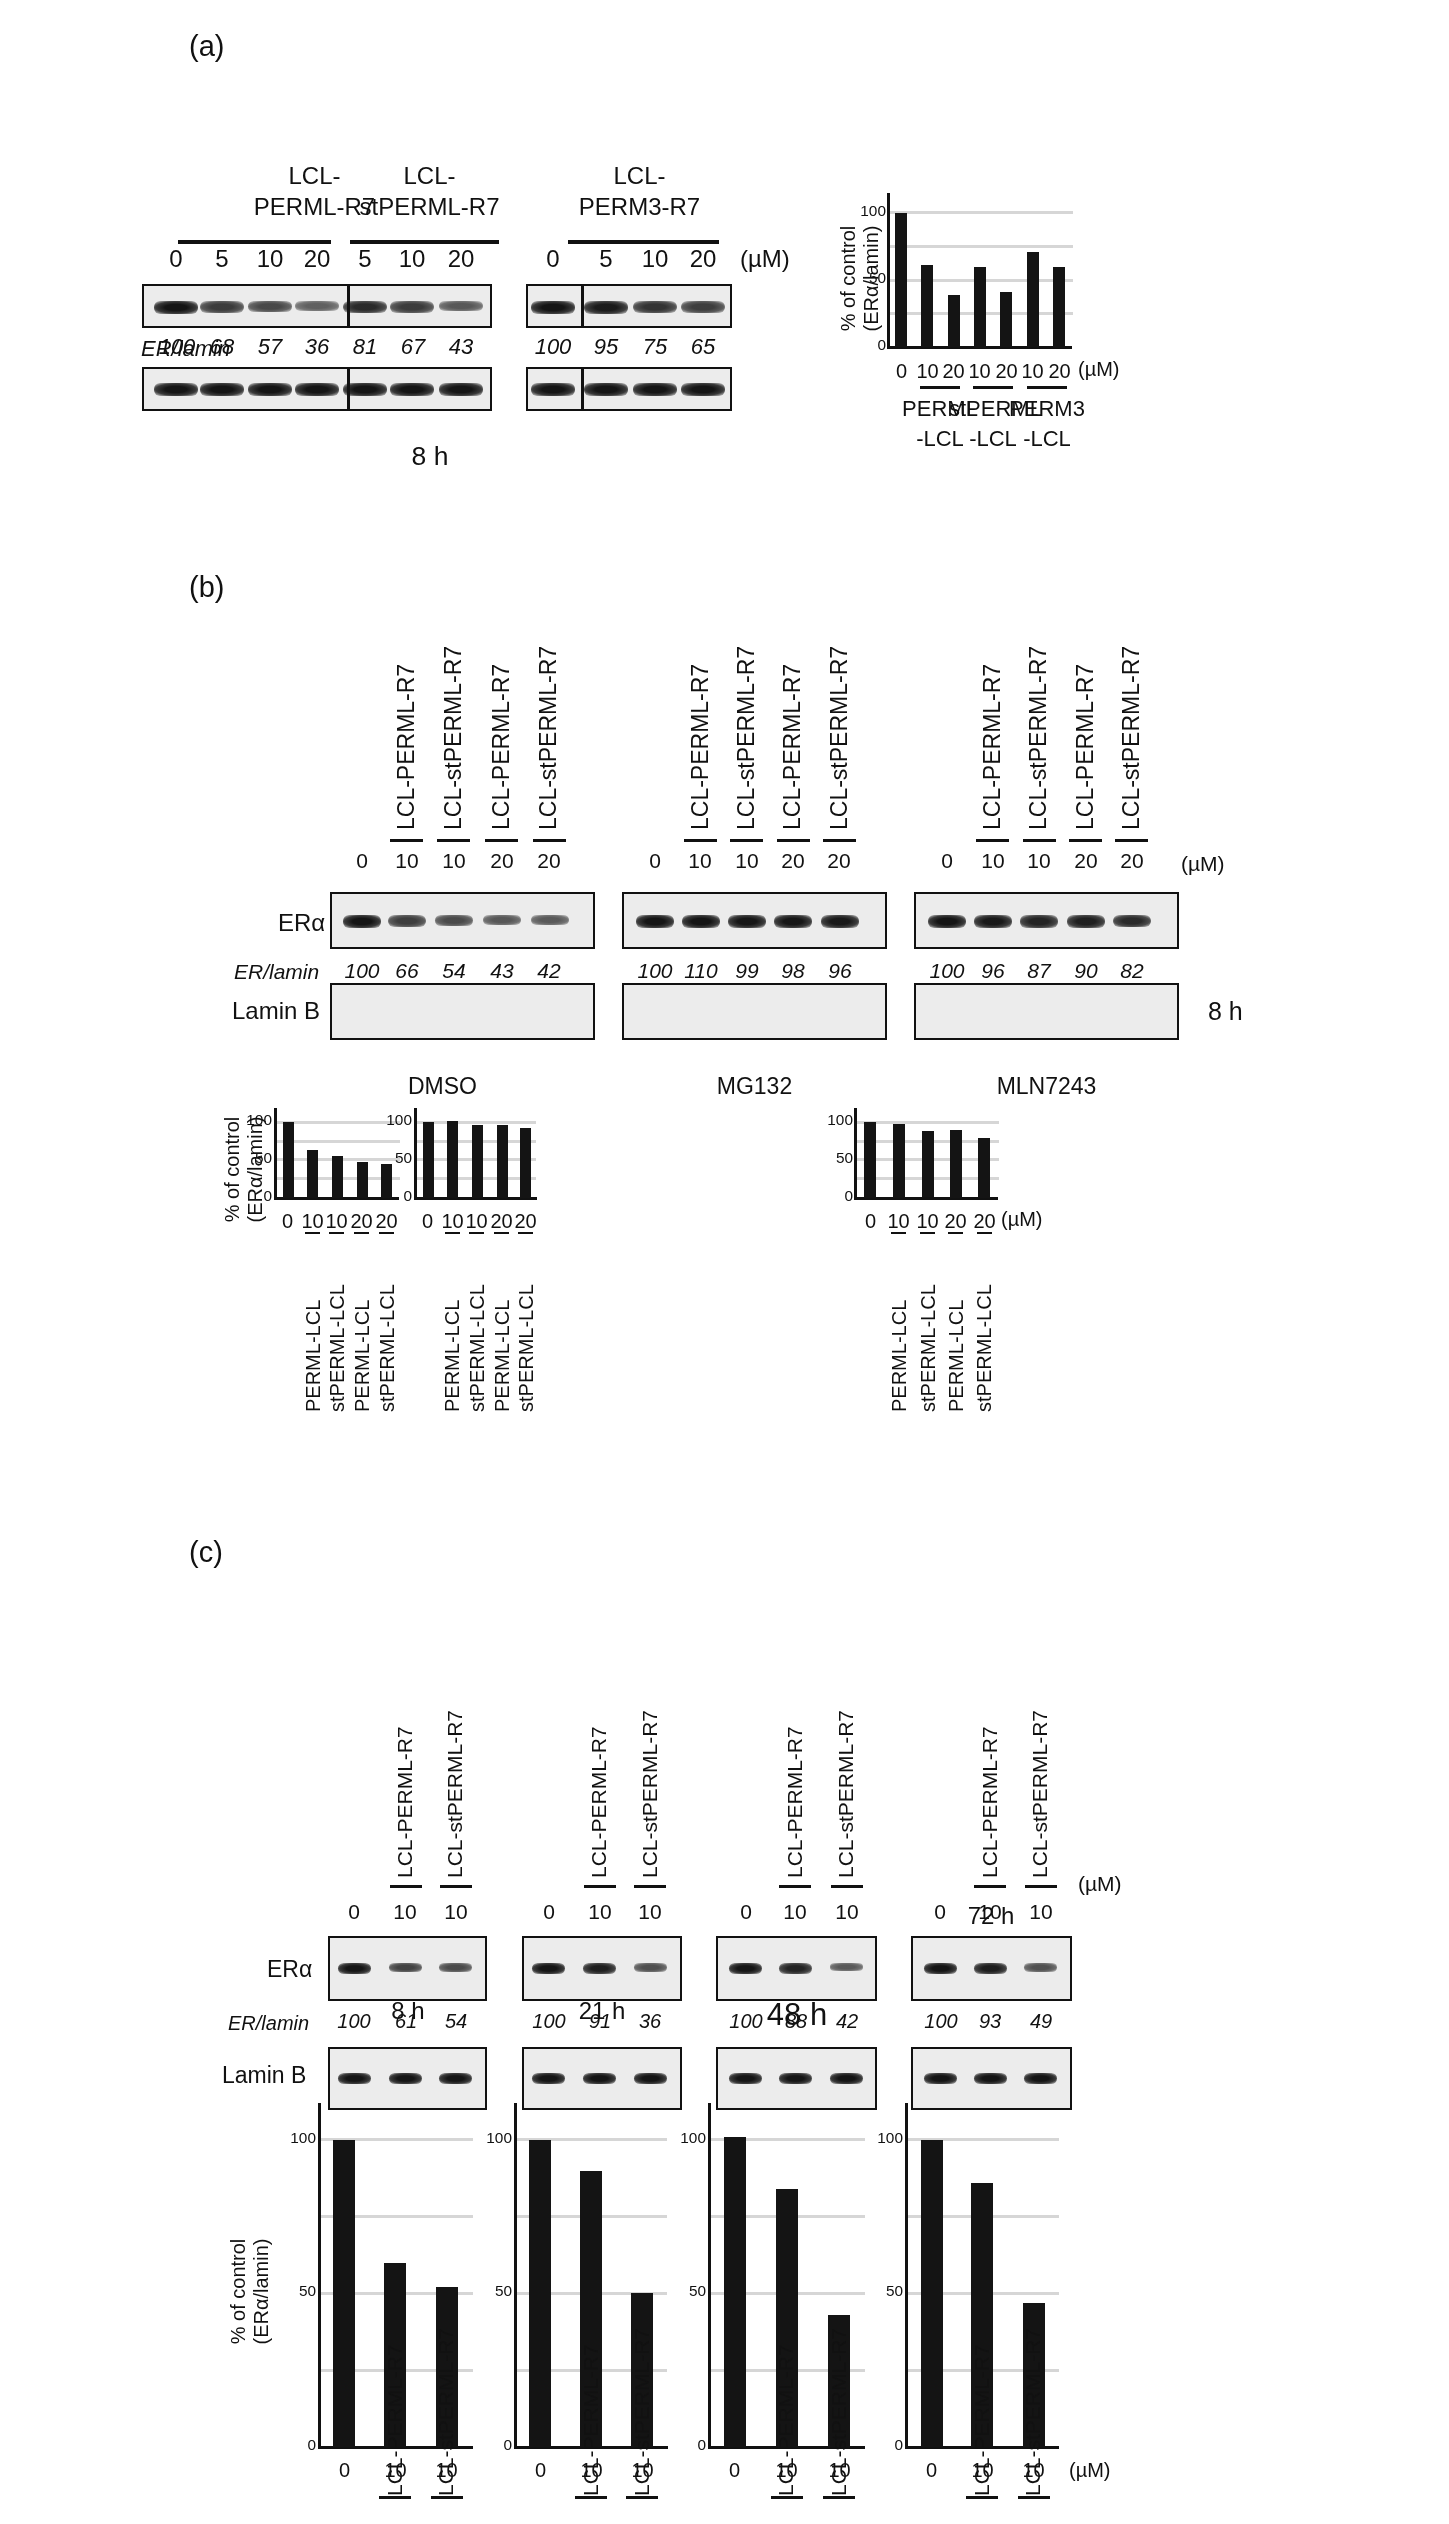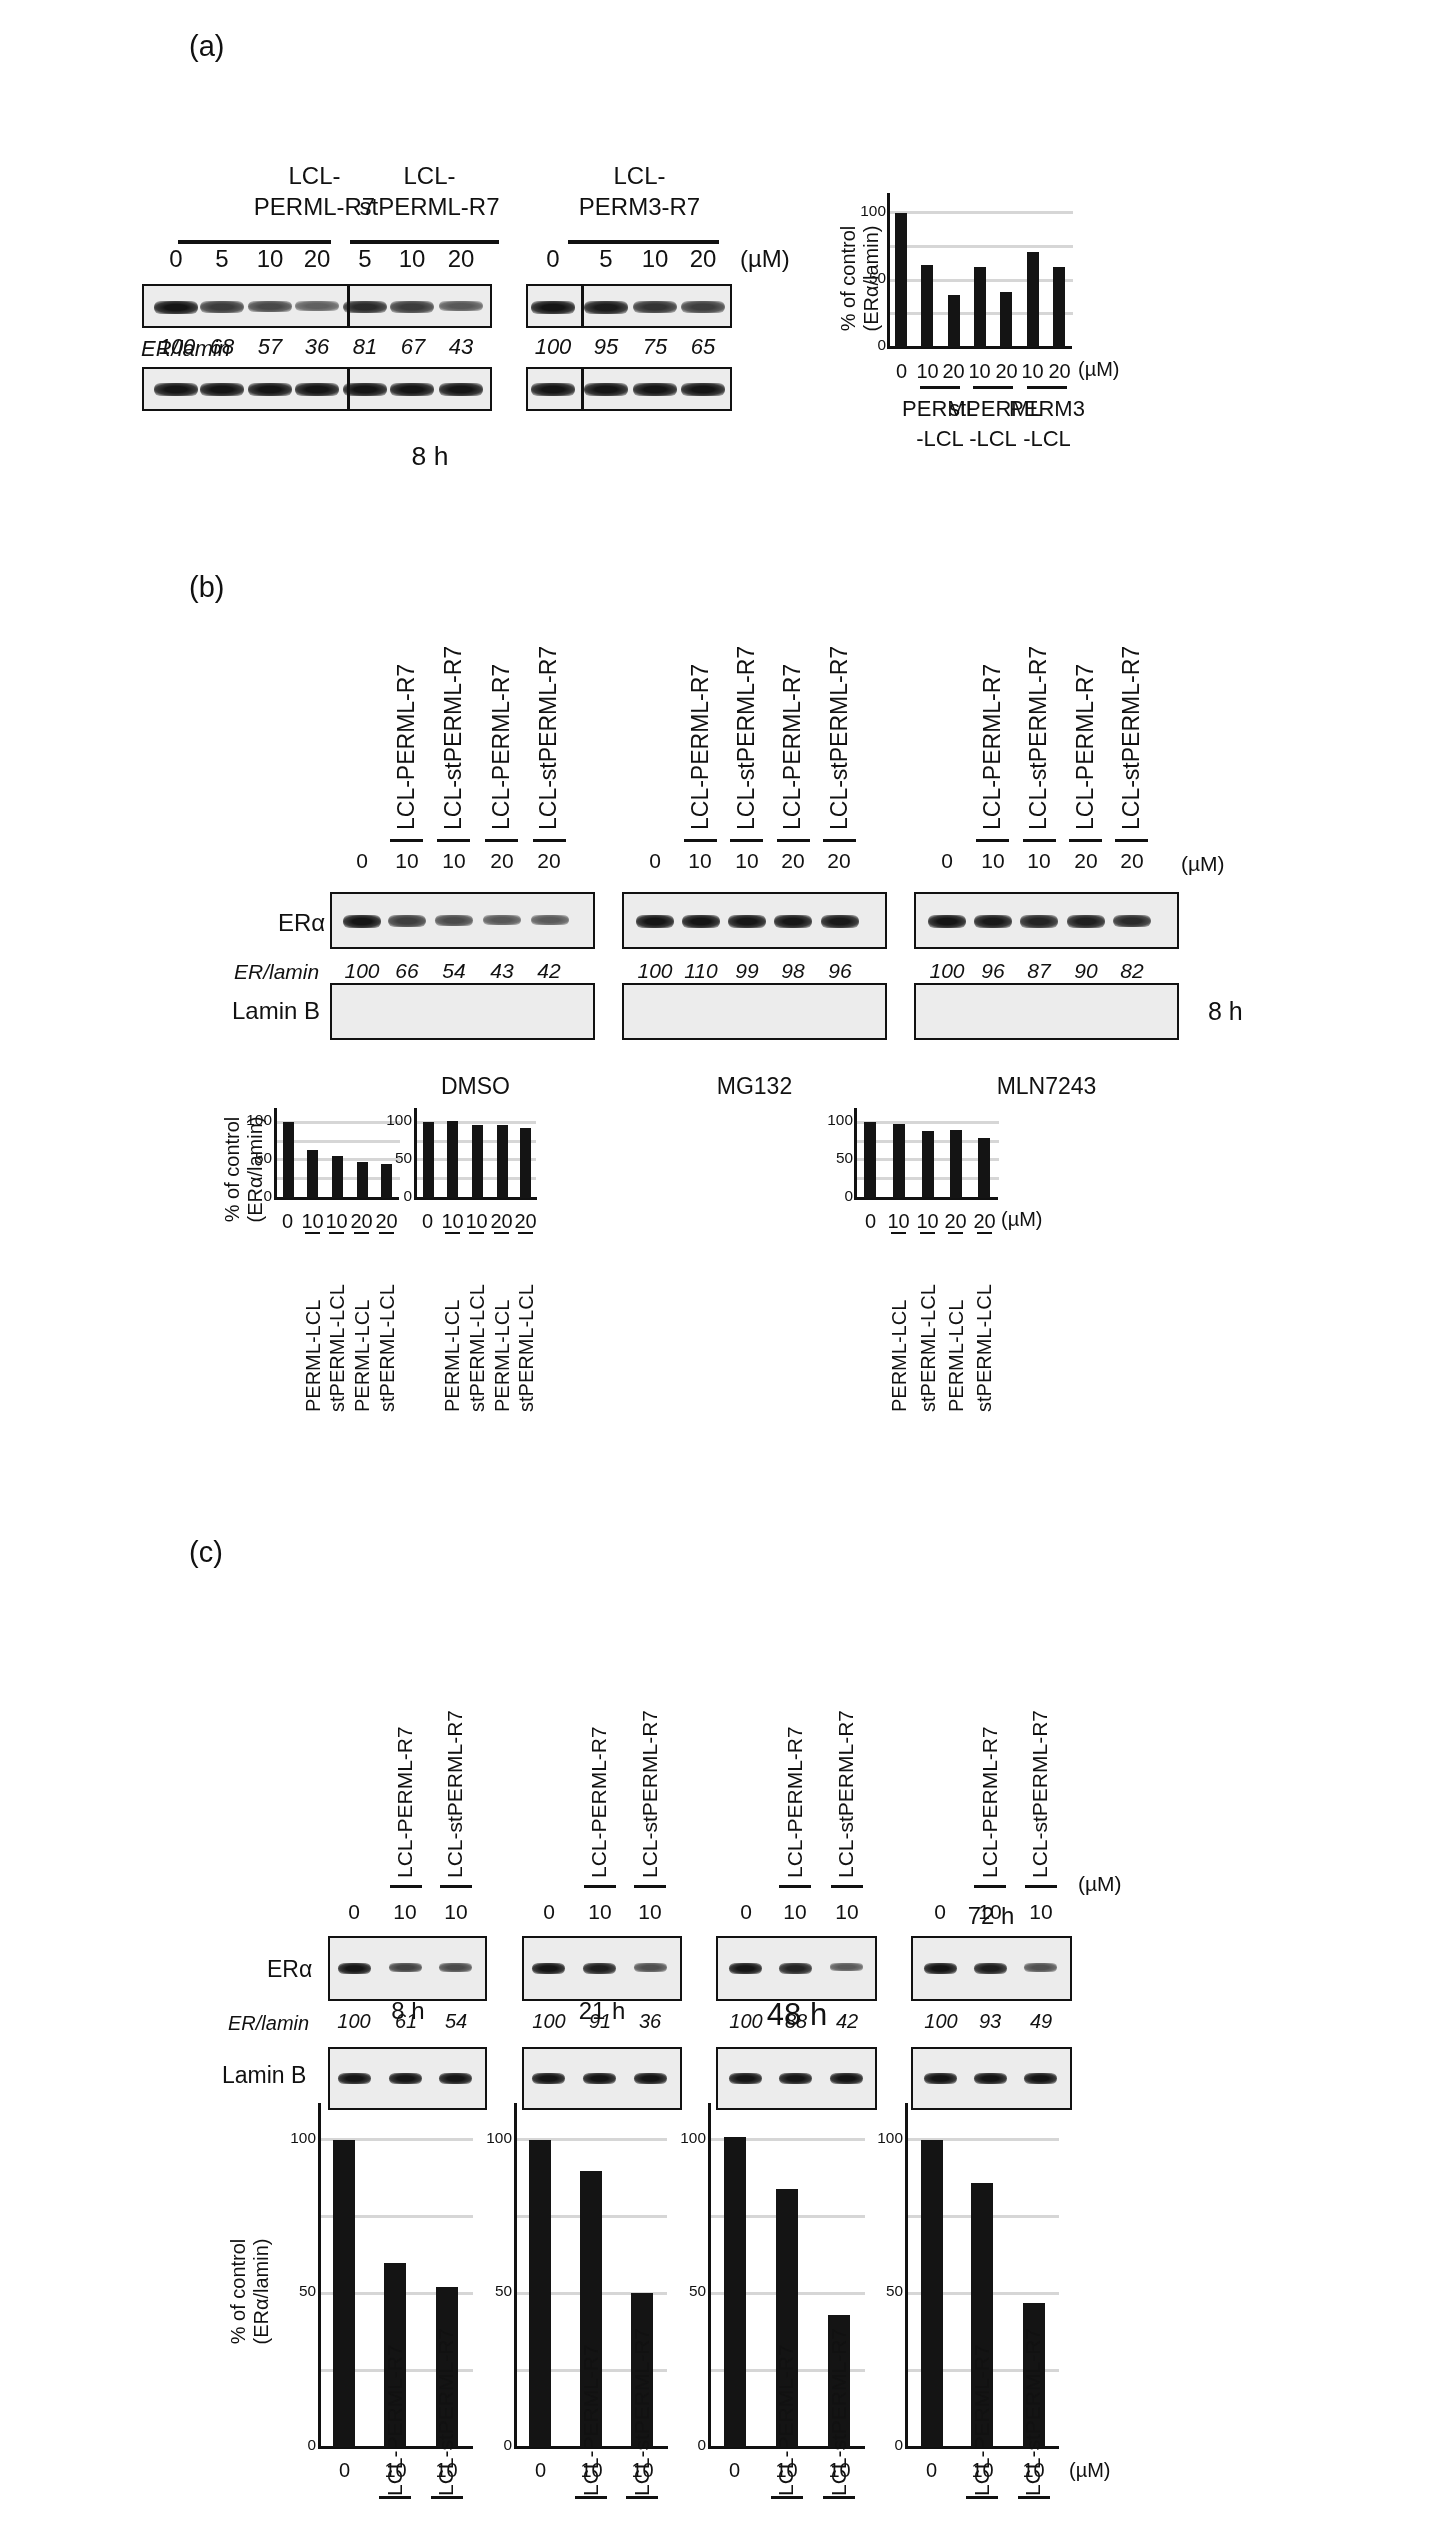--- a/index.html
+++ b/index.html
@@ -175,21 +175,21 @@
     <div class="band" style="left: 435px; top: 915px; width: 38px; opacity: 0.75; height: 10.5px;"></div>
     <div class="abs txt txt-c ital" style="left: 429px; top: 959px; width: 50px; font-size: 21px;">54</div>
     <div class="band" style="left: 435px; top: 1002px; width: 38px; height: 12px;"></div>
     <div class="band" style="left: 483px; top: 915px; width: 38px; opacity: 0.69; height: 10px;"></div>
     <div class="abs txt txt-c ital" style="left: 477px; top: 959px; width: 50px; font-size: 21px;">43</div>
     <div class="band" style="left: 483px; top: 1002px; width: 38px; height: 12px;"></div>
     <div class="band" style="left: 531px; top: 915px; width: 38px; opacity: 0.68; height: 10px;"></div>
     <div class="abs txt txt-c ital" style="left: 524px; top: 959px; width: 50px; font-size: 21px;">42</div>
     <div class="band" style="left: 531px; top: 1002px; width: 38px; height: 12px;"></div>
     <div class="blot" style="left: 330px; top: 983px; width: 265px; height: 57px;"></div>
-    <div class="abs txt txt-c" style="left: 393px; top: 1073px; width: 165px; font-size: 23px;">DMSO</div>
+    <div class="abs txt txt-c" style="left: 360px; top: 1073px; width: 165px; font-size: 23px;">DMSO</div>
     <div class="abs txt txt-c" style="left: 633px; top: 849px; width: 44px; font-size: 21px;">0</div>
     <div class="vlab" style="left: 687px; top: 830px; font-size: 23px;">LCL-PERML-R7</div>
     <div class="uline" style="left: 684px; top: 839px; width: 33px; height: 2.8px;"></div>
     <div class="abs txt txt-c" style="left: 678px; top: 849px; width: 44px; font-size: 21px;">10</div>
     <div class="vlab" style="left: 733px; top: 830px; font-size: 23px;">LCL-stPERML-R7</div>
     <div class="uline" style="left: 730px; top: 839px; width: 33px; height: 2.8px;"></div>
     <div class="abs txt txt-c" style="left: 725px; top: 849px; width: 44px; font-size: 21px;">10</div>
     <div class="vlab" style="left: 779px; top: 830px; font-size: 23px;">LCL-PERML-R7</div>
     <div class="uline" style="left: 777px; top: 839px; width: 33px; height: 2.8px;"></div>
     <div class="abs txt txt-c" style="left: 771px; top: 849px; width: 44px; font-size: 21px;">20</div>

